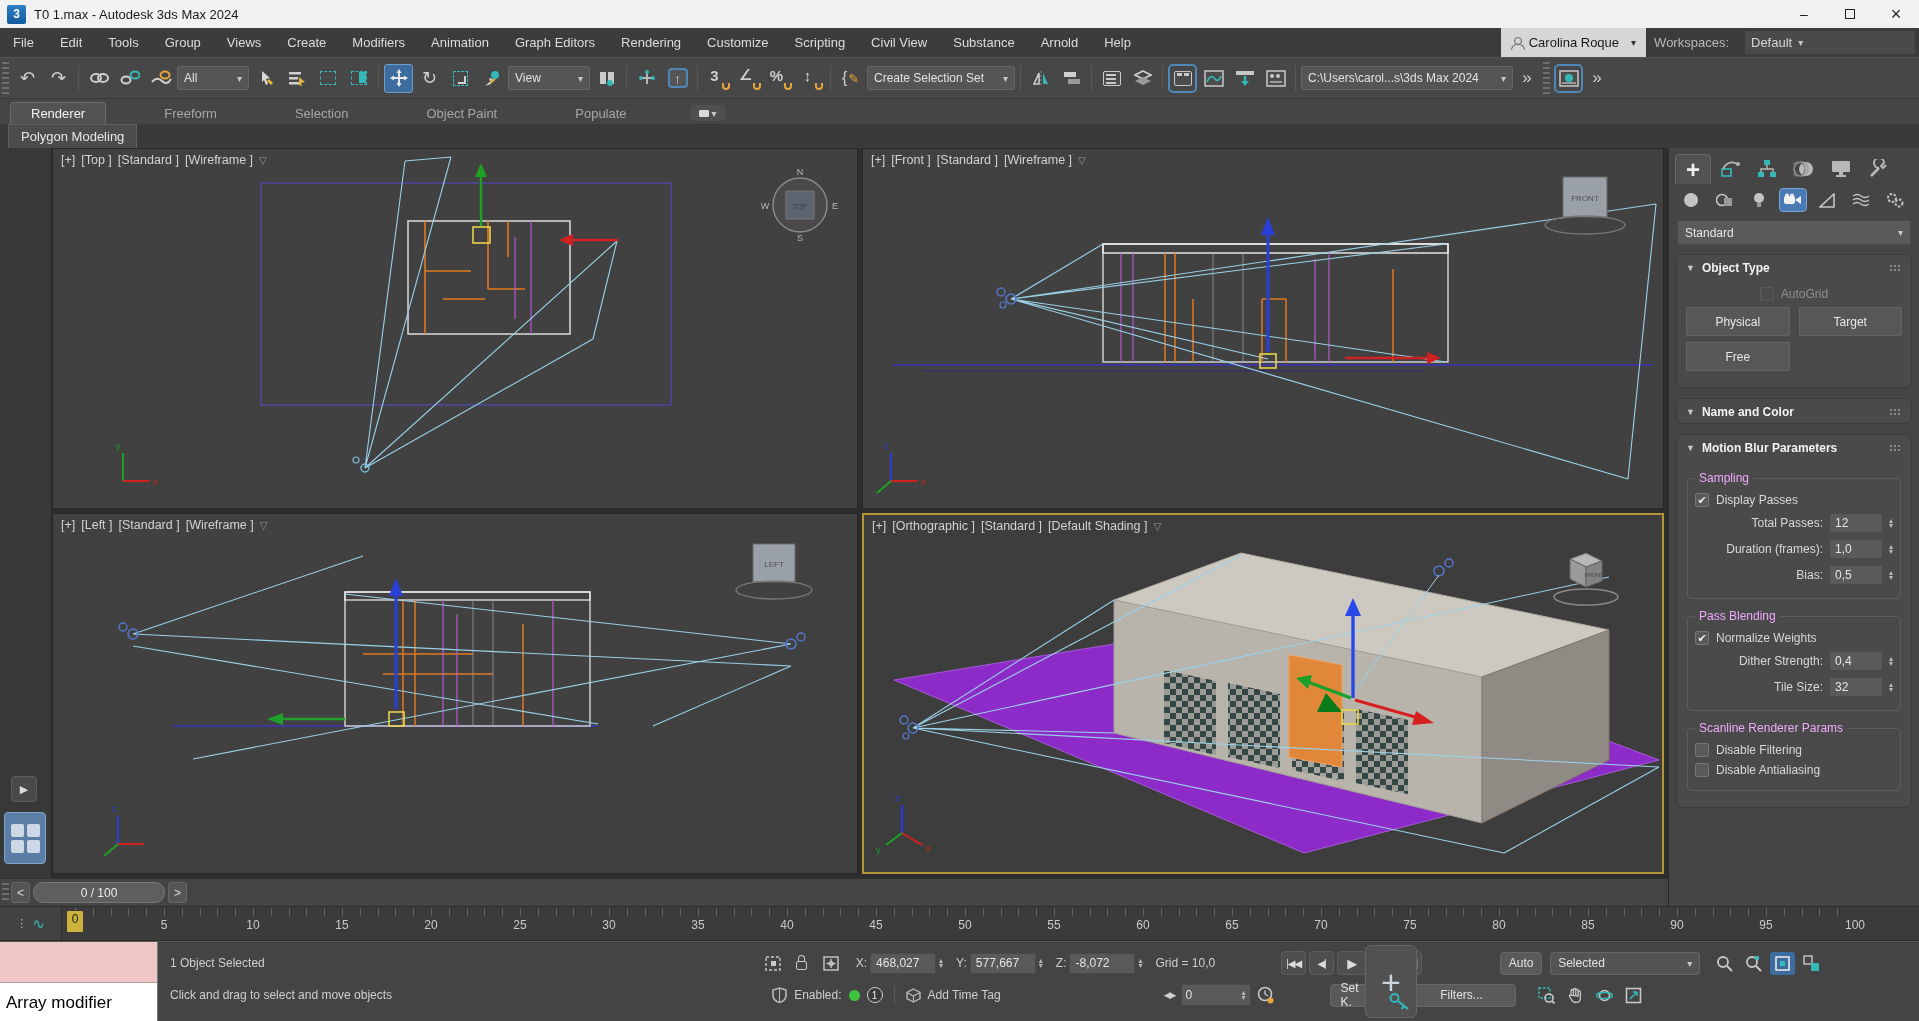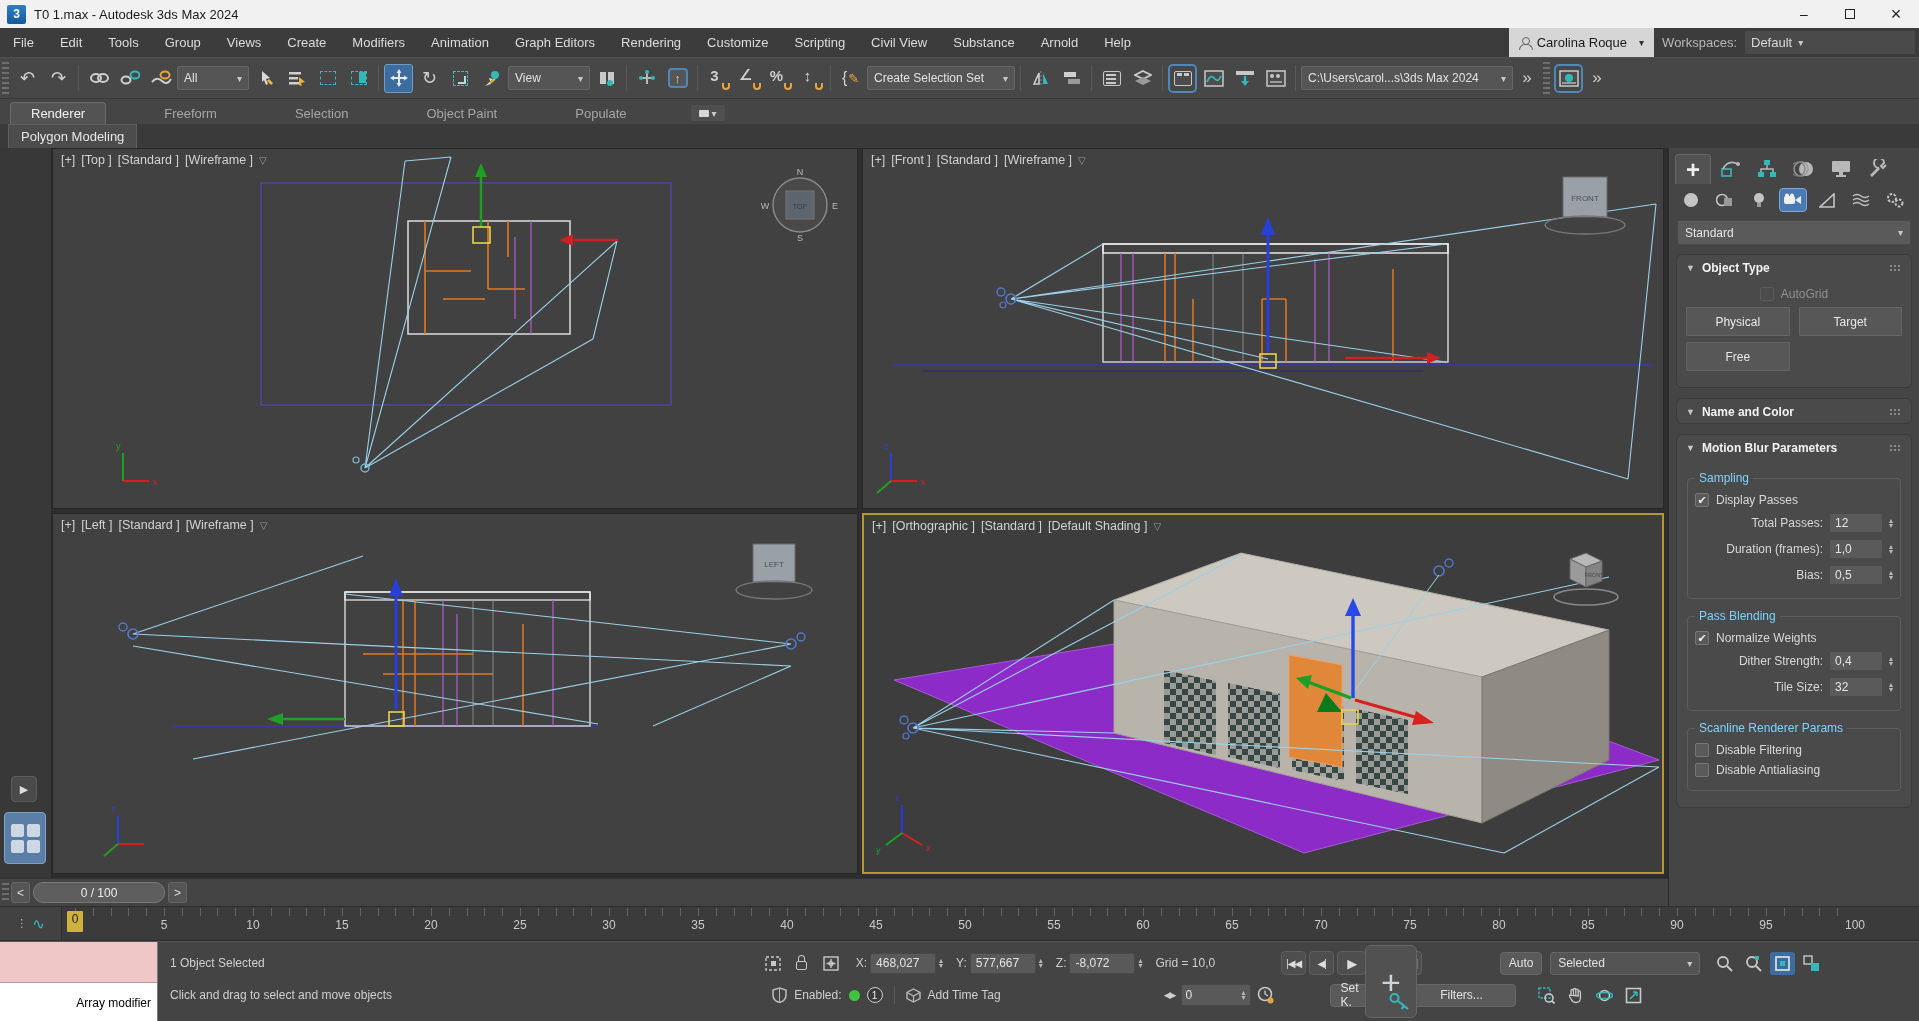--- a/index.html
+++ b/index.html
@@ -15,21 +15,21 @@
 
   
   .menubar{height:29px;background:#3c3c3c;display:flex;align-items:stretch;color:#dcdcdc;font-size:13px;flex:none;}
   .menuitem{display:flex;align-items:center;padding:0 13px;cursor:default;}
   .menuspacer{flex:1;}
   .userchip{background:#d6d6d6;color:#1a1a1a;display:flex;align-items:center;gap:6px;padding:0 10px;}
   .personico{width:12px;height:12px;position:relative;}
   .personico::before{content:"";position:absolute;left:3px;top:0;width:6px;height:6px;border:1.2px solid #666;border-radius:50%;}
   .personico::after{content:"";position:absolute;left:0;top:7px;width:12px;height:5px;border:1.2px solid #666;border-bottom:none;border-radius:6px 6px 0 0;}
   .wslabel{display:flex;align-items:center;color:#b8b8b8;padding:0 8px;}
-  .wsdrop{width:170px;background:#4a4a4a;display:flex;align-items:center;color:#d8d8d8;padding:0 6px;margin:3px 4px 3px 0;}
+  .wsdrop{width:170px;background:#4a4a4a;display:flex;align-items:center;color:#d8d8d8;padding:0 6px;margin:3px 4px 3px 8px;}
 
   
   .toolbar{height:42px;background:#474747;display:flex;align-items:center;gap:2px;padding:0 4px 0 0;flex:none;border-top:1px solid #525252;border-bottom:1px solid #3a3a3a;}
   .grip{width:7px;align-self:stretch;margin:4px 2px;background-image:repeating-linear-gradient(#6e6e6e 0 2px,transparent 2px 5px);background-size:2px 100%;background-repeat:repeat-x;}
   .ti{width:29px;height:29px;display:flex;align-items:center;justify-content:center;border-radius:3px;position:relative;color:#cfcfcf;font-size:18px;flex:none;}
   .ti.small{width:24px;}
   .ti.active{background:#3d6d9e;border:1px solid #6f9cc4;}
   .ti.framed{border:2px solid #4f87b8;border-radius:5px;}
   .sep{width:1px;height:26px;background:#373737;border-right:1px solid #585858;margin:0 3px;flex:none;}
   .tdrop{height:24px;background:#555;border:1px solid #666;border-radius:2px;color:#e2e2e2;font-size:12px;display:flex;align-items:center;justify-content:space-between;padding:0 6px;flex:none;}
@@ -94,21 +94,21 @@
   .cbrow{display:flex;align-items:center;gap:7px;margin:6px 0;}
   .cbrow.centered{justify-content:center;}
   .cbrow.dim{color:#909090;}
   .btnrow{display:flex;gap:9px;margin:6px 0;}
   .pbtn{flex:1;height:29px;background:#575757;border:1px solid #646464;border-radius:1px;display:flex;align-items:center;justify-content:center;color:#e8e8e8;}
   .pbtn.ghost{visibility:hidden;}
   .namerow{display:flex;gap:7px;margin:4px 0;}
   .namefield{flex:1;height:27px;background:#565656;border:1px solid #474747;border-radius:3px;display:flex;align-items:center;padding:0 7px;color:#e8e8e8;}
   .swatch{width:27px;height:27px;border:1.5px solid #1a1a1a;border-radius:2px;}
   .group{border:1px solid #5e5e5e;border-radius:4px;margin:10px 1px 6px 1px;padding:2px 7px 7px 7px;}
-  .group legend{padding:0 4px;color:#7dd3fc;}
+  .group legend{padding:0 4px;color:#f0abfc;}
   .sprow{display:flex;align-items:center;justify-content:flex-end;gap:6px;margin:6px 0;}
   .numfield{width:54px;height:20px;background:#5a5a5a;border:1px solid #4a4a4a;border-radius:2px;display:flex;align-items:center;padding:0 5px;color:#e6e6e6;}
   .spin{display:flex;flex-direction:column;line-height:5px;font-size:8px;color:#b8b8b8;}
   .spin i{font-style:normal;}
 
   
   .sliderrow{height:28px;background:#444;display:flex;align-items:center;flex:none;border-top:1px solid #333;}
   .tsbtn{width:19px;height:21px;background:#555;border:1px solid #666;border-radius:3px;color:#ddd;display:flex;align-items:center;justify-content:center;font-size:12px;flex:none;}
   .tslider{width:132px;height:21px;background:#5e5e5e;border:1px solid #787878;border-radius:10px;margin:0 3px;display:flex;align-items:center;justify-content:center;color:#ececec;font-size:12px;flex:none;}
   .ruler{height:35px;background:#3b3b3b;flex:none;display:flex;border-top:1px solid #2e2e2e;border-bottom:1px solid #2e2e2e;}
@@ -119,21 +119,21 @@
   .minorticks{position:absolute;top:1px;left:0;right:0;height:8px;background:repeating-linear-gradient(90deg,#656565 0 1px,transparent 1px 17.8px);}
   .ticklabels{position:absolute;top:11px;left:0;right:0;display:flex;justify-content:space-between;font-size:12px;color:#cacaca;}
   .tl{width:0;display:flex;justify-content:center;}
   .tl i{font-style:normal;white-space:nowrap;}
   .tl.current i{background:#cdb33e;color:#1c1c1c;padding:1px 5px 2px 5px;margin-top:-7px;border-radius:1px;}
 
   
   .statusbar{height:80px;background:#444;position:relative;flex:none;border-top:1px solid #555;font-size:12px;color:#cfcfcf;}
   .listener{position:absolute;left:0;top:0;width:158px;height:80px;border-right:1px solid #7a7a7a;display:flex;flex-direction:column;}
   .listener .macro{height:41px;background:#efc7c7;border-bottom:1px solid #b89a9a;}
-  .listener .mini{flex:1;background:#fff;color:#000;display:flex;align-items:center;padding:0 6px;font-size:12px;justify-content:flex-end;}
+  .listener .mini{flex:1;background:#fff;color:#000;display:flex;align-items:center;padding:0 6px;font-size:17px;}
   .srow{position:absolute;left:158px;right:0;display:flex;align-items:center;}
   .srow1{top:0;height:42px;}
   .srow2{top:34px;height:38px;}
   .sbico{width:24px;height:22px;display:flex;align-items:center;justify-content:center;border-radius:3px;color:#c8c8c8;position:relative;flex:none;}
   .locksvg{width:11px;height:9px;border:1.6px solid #c8c8c8;border-radius:2px;position:relative;margin-top:5px;}
   .locksvg::before{content:"";position:absolute;left:1px;top:-7px;width:5px;height:6px;border:1.6px solid #c8c8c8;border-bottom:none;border-radius:4px 4px 0 0;}
   .coord{display:flex;align-items:center;gap:3px;margin-left:8px;}
   .coordfield{width:66px;height:21px;background:#595959;border:1px solid #494949;border-radius:2px;display:flex;align-items:center;padding:0 5px;color:#e4e4e4;}
   .greendot{width:11px;height:11px;border-radius:50%;background:#3ec43e;}
   .badge{width:16px;height:16px;border-radius:50%;border:1.6px solid #cfcfcf;display:flex;align-items:center;justify-content:center;font-size:10px;color:#eee;background:#3a3a3a;}

